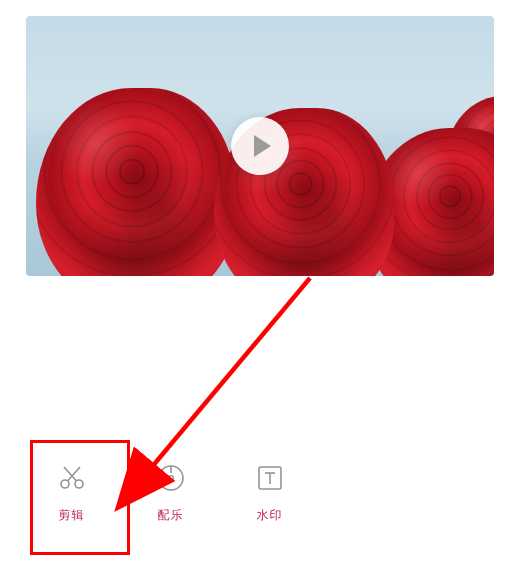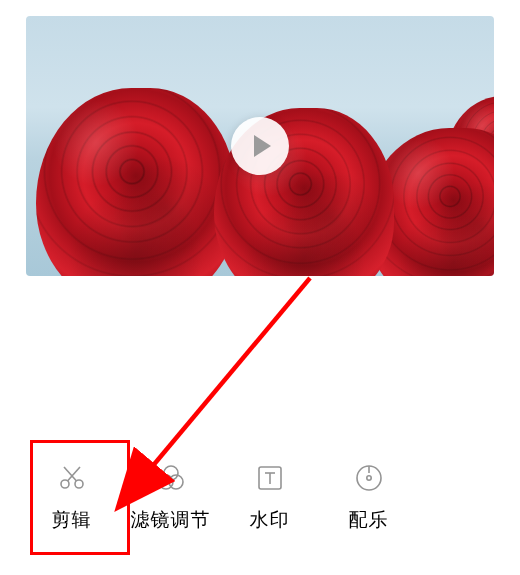--- a/index.html
+++ b/index.html
@@ -112,22 +112,22 @@
     width: 30px;
     height: 30px;
     display: flex;
     align-items: center;
     justify-content: center;
     color: #949494;
   }
   .tool-icon svg { stroke: currentColor; }
   .tool-label {
     margin-top: 14px;
-    font-size: 19px;
-    color: #000000;
+    font-size: 12px;
+    color: #be185d;
     letter-spacing: 1px;
     white-space: nowrap;
   }
 
   .highlight-box {
     position: absolute;
     border: 3px solid #ff0000;
     box-sizing: border-box;
     pointer-events: none;
   }
@@ -171,51 +171,41 @@
         <svg width="28" height="28" viewBox="0 0 28 28" fill="none" stroke-width="1.6">
           <circle cx="7" cy="20" r="4"></circle>
           <circle cx="21" cy="20" r="4"></circle>
           <line x1="9.5" y1="17" x2="22" y2="3"></line>
           <line x1="18.5" y1="17" x2="6" y2="3"></line>
         </svg>
       </div>
       <div class="tool-label">剪辑</div>
     </div>
 
+
     <div class="tool-item">
       <div class="tool-icon">
-        <svg width="30" height="30" viewBox="0 0 30 30" fill="none" stroke-width="1.6">
-          <circle cx="15" cy="10" r="7"></circle>
-          <circle cx="10" cy="19" r="7"></circle>
-          <circle cx="20" cy="19" r="7"></circle>
+        <svg width="28" height="28" viewBox="0 0 28 28" fill="none" stroke-width="1.6">
+          <circle cx="14" cy="14" r="12"></circle>
+          <circle cx="14" cy="14" r="2.2"></circle>
+          <line x1="14" y1="2" x2="14" y2="9"></line>
         </svg>
       </div>
-      <div class="tool-label">滤镜调节</div>
+      <div class="tool-label">配乐</div>
     </div>
 
     <div class="tool-item">
       <div class="tool-icon">
         <svg width="28" height="28" viewBox="0 0 28 28" fill="none" stroke-width="1.6">
           <rect x="3" y="3" width="22" height="22" rx="2"></rect>
           <line x1="9" y1="9" x2="19" y2="9"></line>
           <line x1="14" y1="9" x2="14" y2="20"></line>
         </svg>
       </div>
       <div class="tool-label">水印</div>
-    </div>
-
-    <div class="tool-item">
-      <div class="tool-icon">
-        <svg width="28" height="28" viewBox="0 0 28 28" fill="none" stroke-width="1.6">
-          <circle cx="14" cy="14" r="12"></circle>
-          <circle cx="14" cy="14" r="2.2"></circle>
-          <line x1="14" y1="2" x2="14" y2="9"></line>
-        </svg>
-      </div>
-      <div class="tool-label">配乐</div>
     </div>
 
 
   </div>
 
   <div class="highlight-box" style="left:30px; top:440px; width:100px; height:115px;"></div>
 
   <svg class="arrow-svg">
     <defs>
       <marker id="arrowhead" markerWidth="14" markerHeight="12" refX="3" refY="6" orient="auto">

